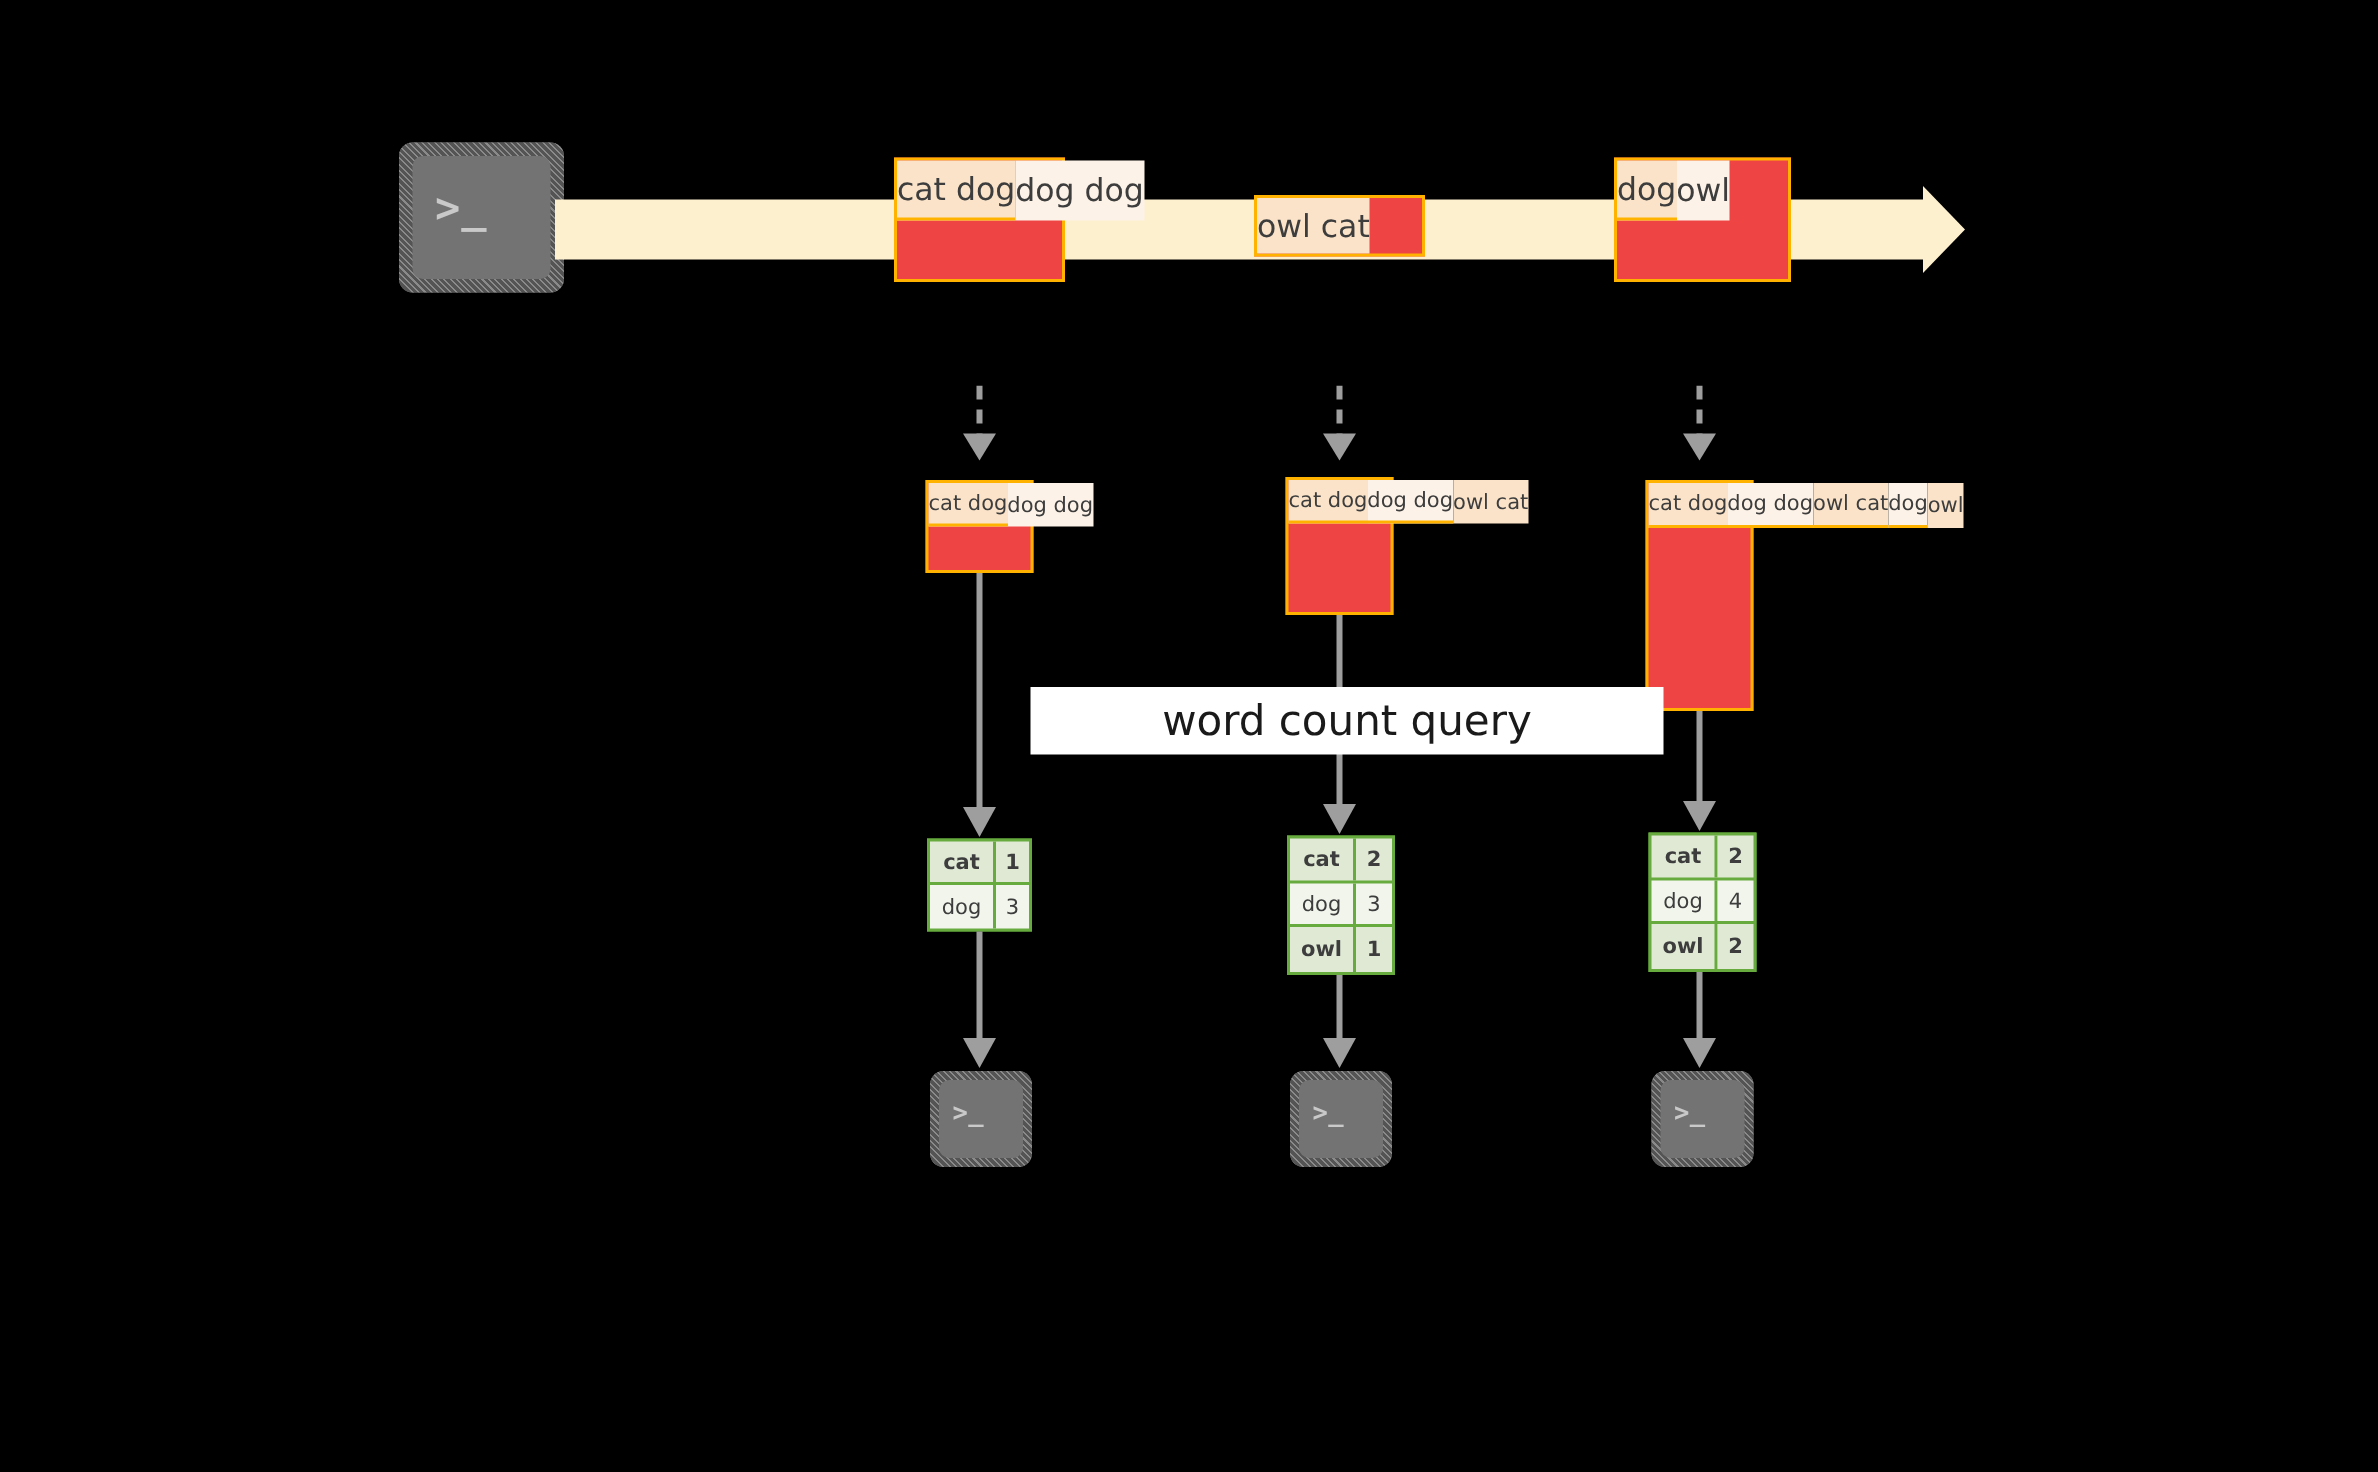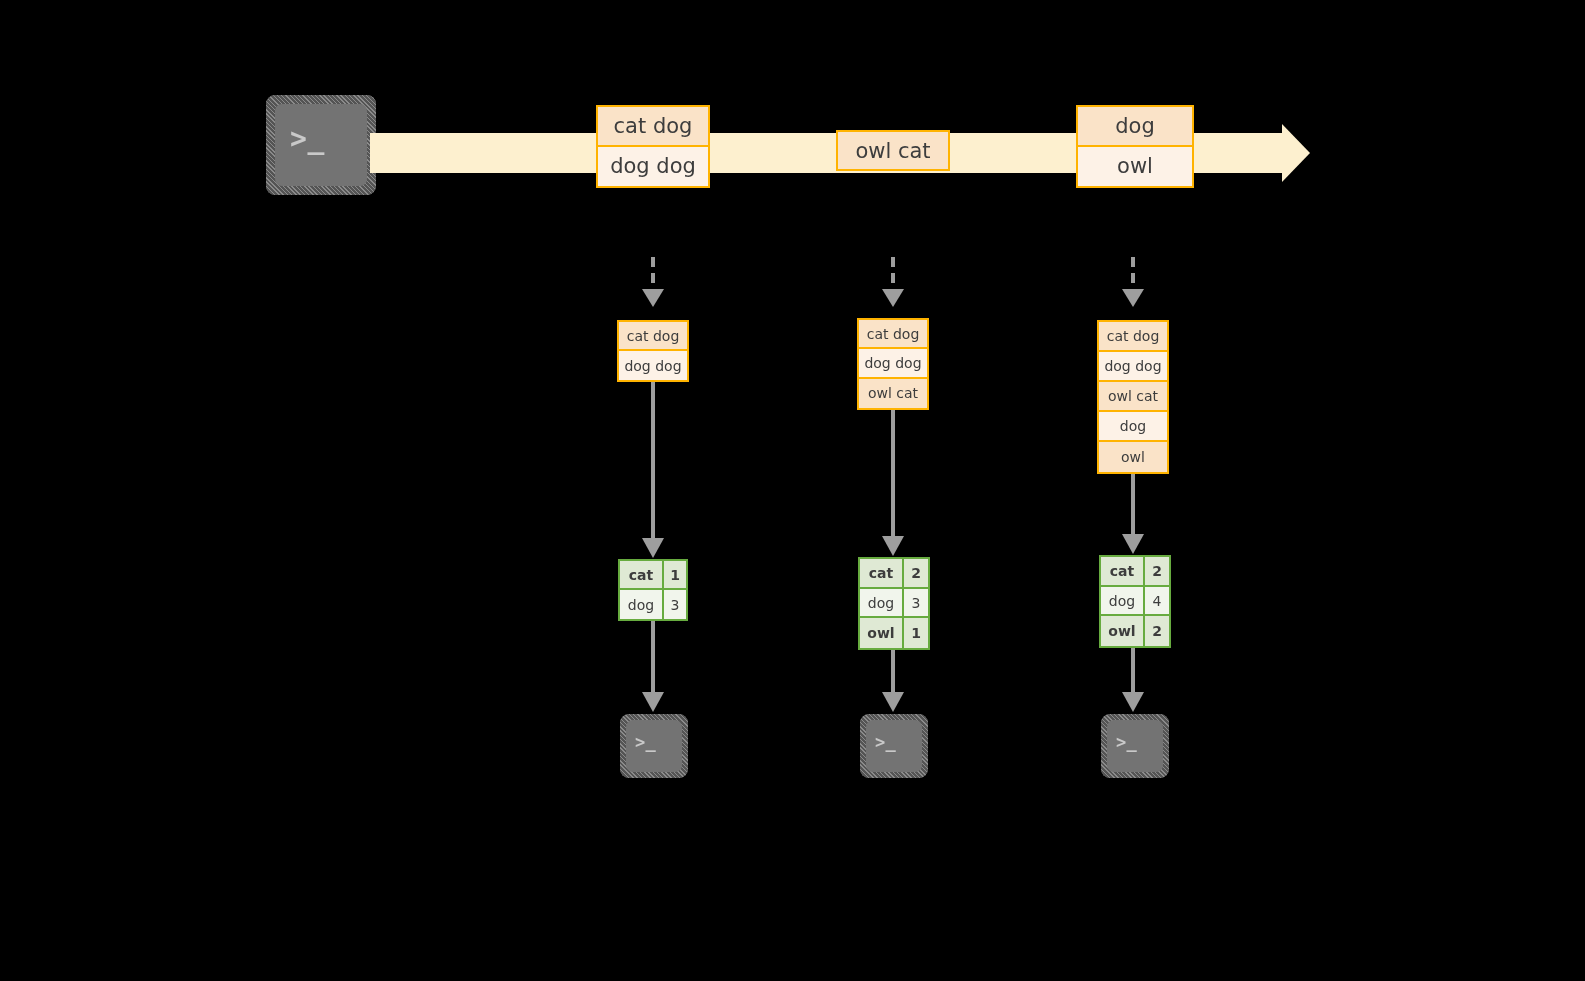--- a/index.html
+++ b/index.html
@@ -63,21 +63,21 @@
     border-style: solid;
     border-color: transparent transparent transparent #fdf0cf;
   }
 
   
   .rec {
     position: absolute;
     box-sizing: border-box;
     border: 2px solid #ffb300;
     display: flex;
-    flex-direction: column;
+    flex-direction: row;
     background: #ef4444;
   }
   .rec .cell {
     box-sizing: border-box;
     display: flex;
     align-items: center;
     justify-content: center;
     color: #3d3d3d;
     white-space: nowrap;
     border-bottom: 2px solid #ffb300;
@@ -277,14 +277,15 @@
 
   <div class="vline" style="left:1131px; top:648px; height:48px;"></div>
   <div class="vhead" style="left:1122px; top:692px; border-width:20px 11px 0 11px;"></div>
 
   <div class="terminal" style="left:1101px; top:714px; width:68px; height:64px;">
     <div class="hatch"></div>
     <div class="face" style="left:6px; top:6px; right:6px; bottom:6px;"></div>
     <div class="glyph" style="left:15px; top:20px; font-size:17px;">&gt;_</div>
   </div>
 
+  <div class="query-label" style="left:687px; top:458px; width:422px; height:45px; font-size:28px;">word count query</div>
 
 </div>
 
 </body></html>

